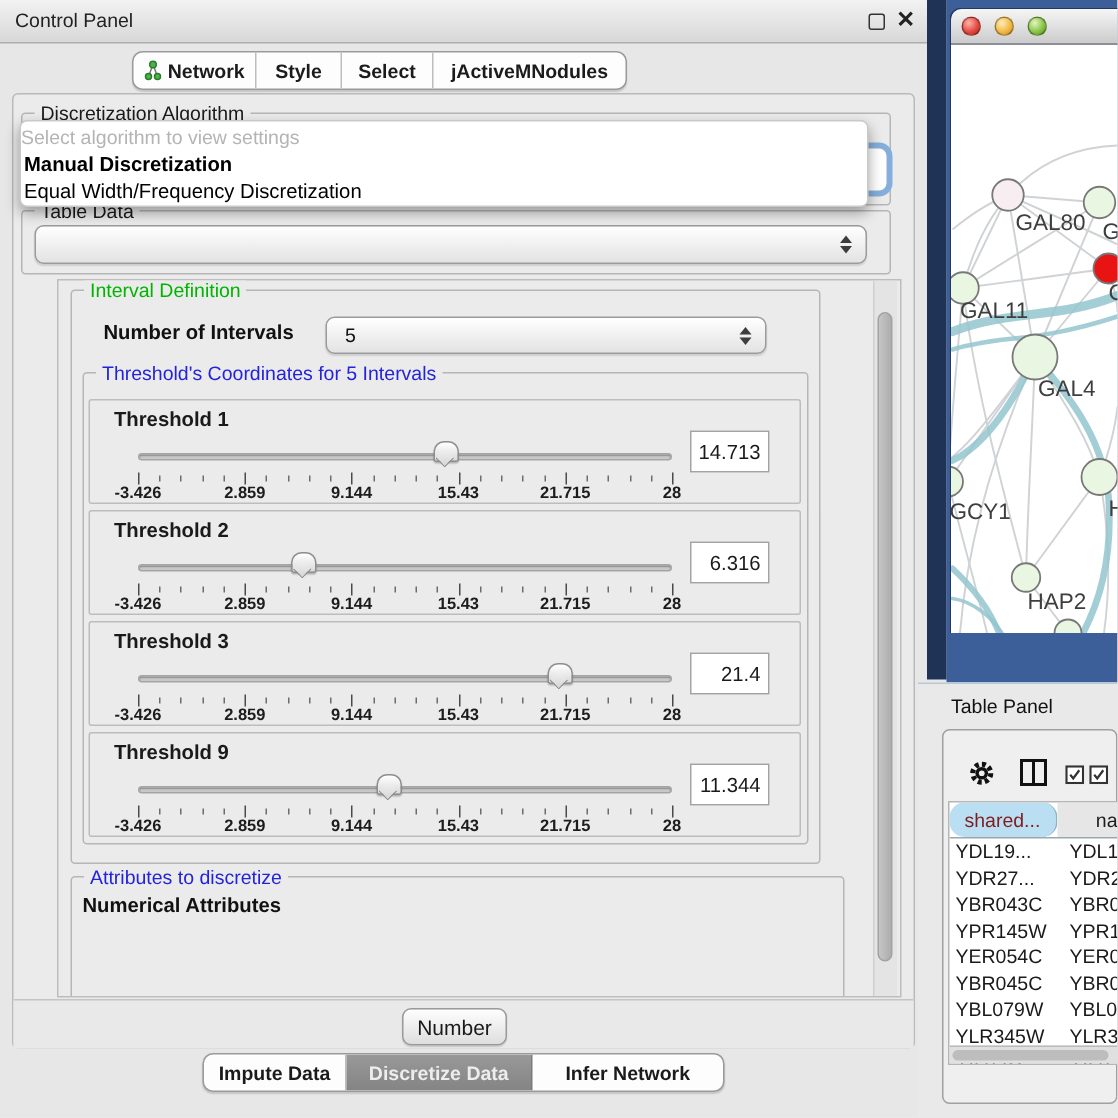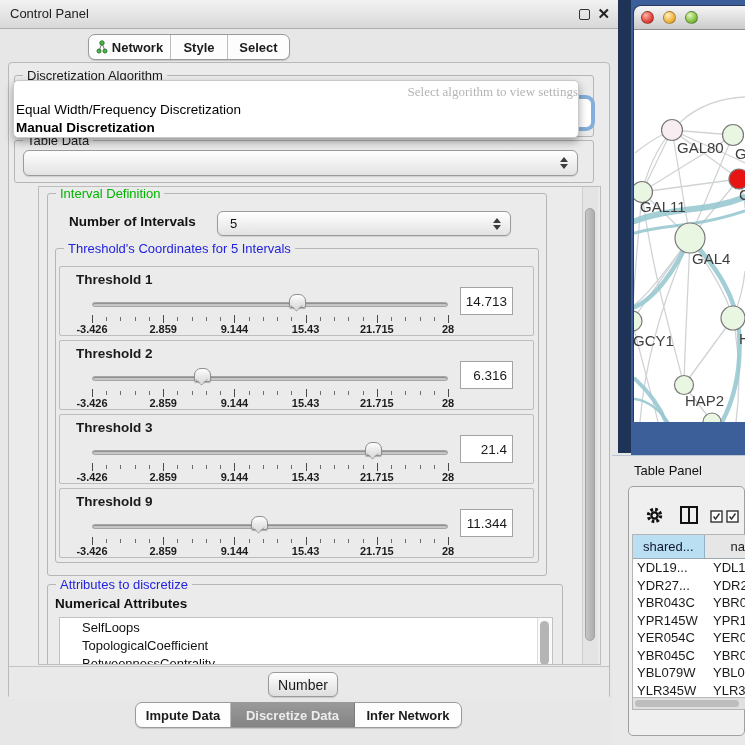--- a/index.html
+++ b/index.html
@@ -30,21 +30,21 @@
     border:1px solid #9b9b9b;border-radius:6px;box-shadow:0 1px 1px rgba(0,0,0,.12);
     font-size:13px;display:flex;align-items:center;padding:0 12px;color:#111;box-sizing:border-box;}
   .arrows{position:absolute;right:9px;top:50%;transform:translateY(-50%);display:flex;flex-direction:column;gap:2px;}
   .tri-up{width:0;height:0;border-left:4px solid transparent;border-right:4px solid transparent;border-bottom:5px solid #3d3d3d;}
   .tri-dn{width:0;height:0;border-left:4px solid transparent;border-right:4px solid transparent;border-top:5px solid #3d3d3d;}
   
   .ring-combo{left:20px;top:98px;width:570px;height:28px;background:#fff;border:1px solid #8ab0d8;
     border-radius:6px;box-shadow:0 0 0 3px #84aedb;}
   .dropdown{left:13px;top:80px;width:564px;background:#fff;border:1px solid #c9c9c9;border-radius:5px;
     box-shadow:0 4px 9px rgba(0,0,0,.35);z-index:30;}
-  .dd-prompt{height:18px;line-height:18px;text-align:right;color:#b4b4b4;font-size:13px;padding-top:2px;font-family:Liberation Serif, serif;}
+  .dd-prompt{height:18px;line-height:18px;text-align:left;color:#b4b4b4;font-size:13px;padding-top:2px;}
   .dd-opt{height:18px;line-height:18px;font-size:13.5px;padding:0 2px;color:#000;}
   .dd-opt.sel{font-weight:bold;}
   
   .scrollpanel{left:38px;top:186px;width:563px;height:479px;background:#ebebeb;border:1px solid #bdbdbd;
     overflow:hidden;box-sizing:border-box;}
   .vtrack{position:absolute;right:2px;top:0;width:15px;height:477px;background:#e4e4e4;border-left:1px solid #cfcfcf;}
   .vthumb{position:absolute;left:2px;top:21px;width:10px;height:433px;border-radius:6px;
     background:linear-gradient(90deg,#c6c6c6,#adadad);border:1px solid #a2a2a2;box-sizing:border-box;}
   .boldlab{font-size:13.5px;font-weight:bold;color:#111;}
   
@@ -89,21 +89,21 @@
   .canvas{position:absolute;left:0;top:24px;width:112px;height:392px;background:#fff;}
   
   .tp-section{left:612px;top:455px;width:133px;height:290px;background:#e9e9e9;border-top:1px solid #bcc7d6;}
   .tp-title{position:absolute;left:22px;top:7px;font-size:13px;color:#111;}
   .tp-inner{position:absolute;left:16px;top:30px;width:117px;height:250px;background:#efefef;
     border:1px solid #a0a0a0;border-radius:5px;box-sizing:border-box;}
   .tp-table{position:absolute;left:3px;top:47px;width:113px;height:176px;background:#fff;border:1px solid #b5b5b5;
     border-right:none;box-sizing:border-box;overflow:hidden;}
   .tp-header{display:flex;height:23px;border-bottom:1px solid #9aa7ae;}
   .tp-h1{width:75px;background:var(--header_blue);border-right:1px solid #8fb2c6;font-size:13px;
-    display:flex;align-items:center;justify-content:center;color:#0f172a;}
+    display:flex;align-items:center;justify-content:center;color:#7f1d1d;border-radius:10px;}
   .tp-h2{flex:1;background:#e6e6e6;font-size:13px;display:flex;align-items:center;padding-left:26px;color:#1d1d1d;}
   .tp-row{display:flex;height:17.5px;font-size:13px;align-items:center;}
   .tp-c1{width:71px;padding-left:4px;white-space:nowrap;}
   .tp-c2{flex:1;padding-left:5px;white-space:nowrap;overflow:hidden;}
   .hscroll{position:absolute;left:0;bottom:0;width:100%;height:11px;background:#e0e0e0;border-top:1px solid #bbb;}
   .hthumb{position:absolute;left:2px;top:2px;width:104px;height:7px;background:#bdbdbd;border-radius:4px;}
   .toolicon{position:absolute;}
 </style>
 </head>
 <body>
@@ -124,33 +124,36 @@
       <circle cx="9" cy="11" r="2" fill="#49b649" stroke="#2c7a2c"></circle>
     </svg>
     <span>Network</span>
   </div>
   <div class="tab" style="width:57px;">
       <span>Style</span>
     </div>
   <div class="tab" style="width:61px;">
       <span>Select</span>
     </div>
+  <div class="tab" style="width:128px;">
+      <span>jActiveMNodules</span>
+    </div>
 </div>
 
 <div class="abs outer"></div>
 
 <div class="abs group" style="left:14px;top:75px;width:580px;height:62px;">
   <span class="gtitle">Discretization Algorithm</span>
 </div>
 <div class="abs ring-combo"></div>
 
 <div class="abs dropdown">
   <div class="dd-prompt">Select algorithm to view settings</div>
+  <div class="dd-opt sel">Manual Discretization</div>
   <div class="dd-opt">Equal Width/Frequency Discretization</div>
-  <div class="dd-opt sel">Manual Discretization</div>
 </div>
 
 <div class="abs group" style="left:14px;top:140px;width:580px;height:43px;">
   <span class="gtitle">Table Data</span>
   <div class="combo" style="left:8px;top:9px;width:555px;height:26px;">
     <span class="arrows">
         <span class="tri-up"></span>
         <span class="tri-dn"></span>
       </span>
   </div>
@@ -347,48 +350,38 @@
           <div class="tlabel" style="left: 100%;">28</div>
         </div>
         <div class="val-box">11.344</div>
       </div>
     </div>
 
   <div class="group" style="left:8px;top:397px;width:516px;height:110px;">
     <span class="gtitle blue">Attributes to discretize</span>
   </div>
   <span class="abs boldlab" style="left:16px;top:409px;">Numerical Attributes</span>
-  <div class="attr-list">
-    <div id="attr-items">
-        <div class="attr-item">SelfLoops</div>
-        <div class="attr-item">TopologicalCoefficient</div>
-        <div class="attr-item">BetweennessCentrality</div>
-      </div>
-    <div class="attr-sb">
-        <div class="attr-thumb"></div>
-      </div>
-  </div>
 
   <div class="vtrack">
       <div class="vthumb"></div>
     </div>
 </div>
 
 <div class="abs applystrip">
   <div class="applybtn">Number</div>
 </div>
 
 <div class="abs tabgroup" style="left:135px;top:702px;">
   <div class="tab" style="width:95px;">
       <span>Impute Data</span>
     </div>
   <div class="tab active" style="width:124px;">
       <span>Discretize Data</span>
     </div>
-  <div class="tab" style="width:106px;">
+  <div class="tab" style="width:127px;">
       <span>Infer Network</span>
     </div>
 </div>
 
 <div class="abs net-blue"></div>
 <div class="abs net-navy"></div>
 <div class="abs macwin">
   <div class="mactitle">
     <span class="light red"></span>
     <span class="light yellow"></span>

